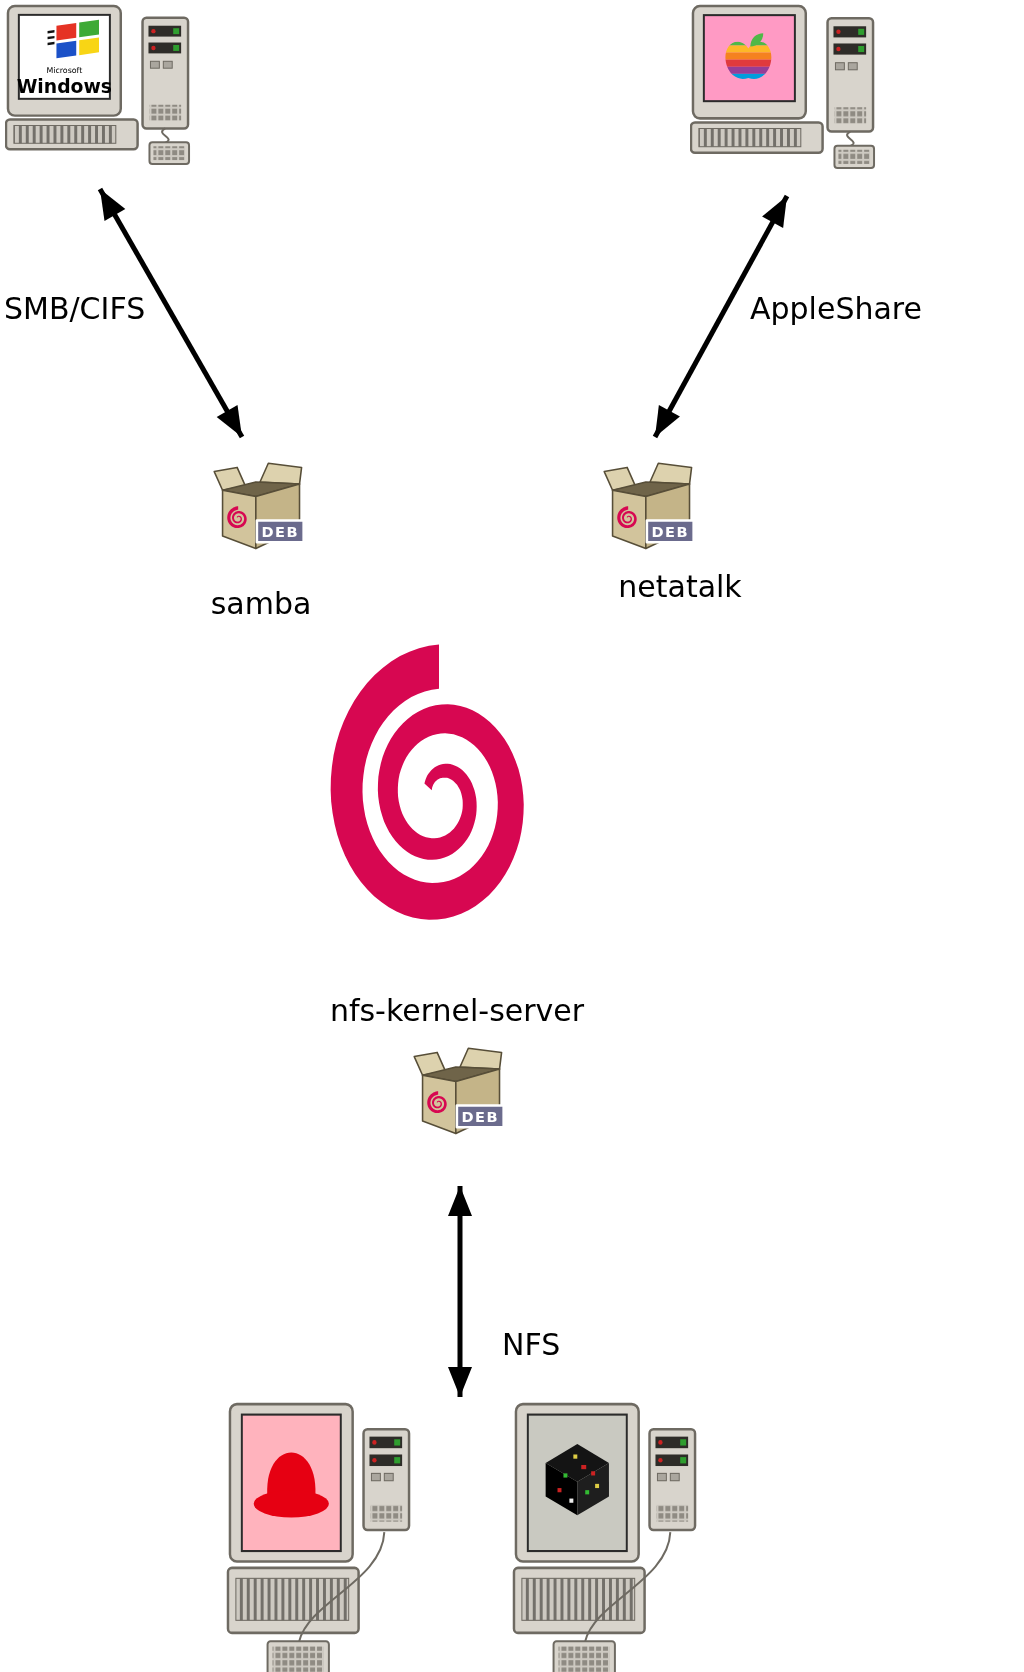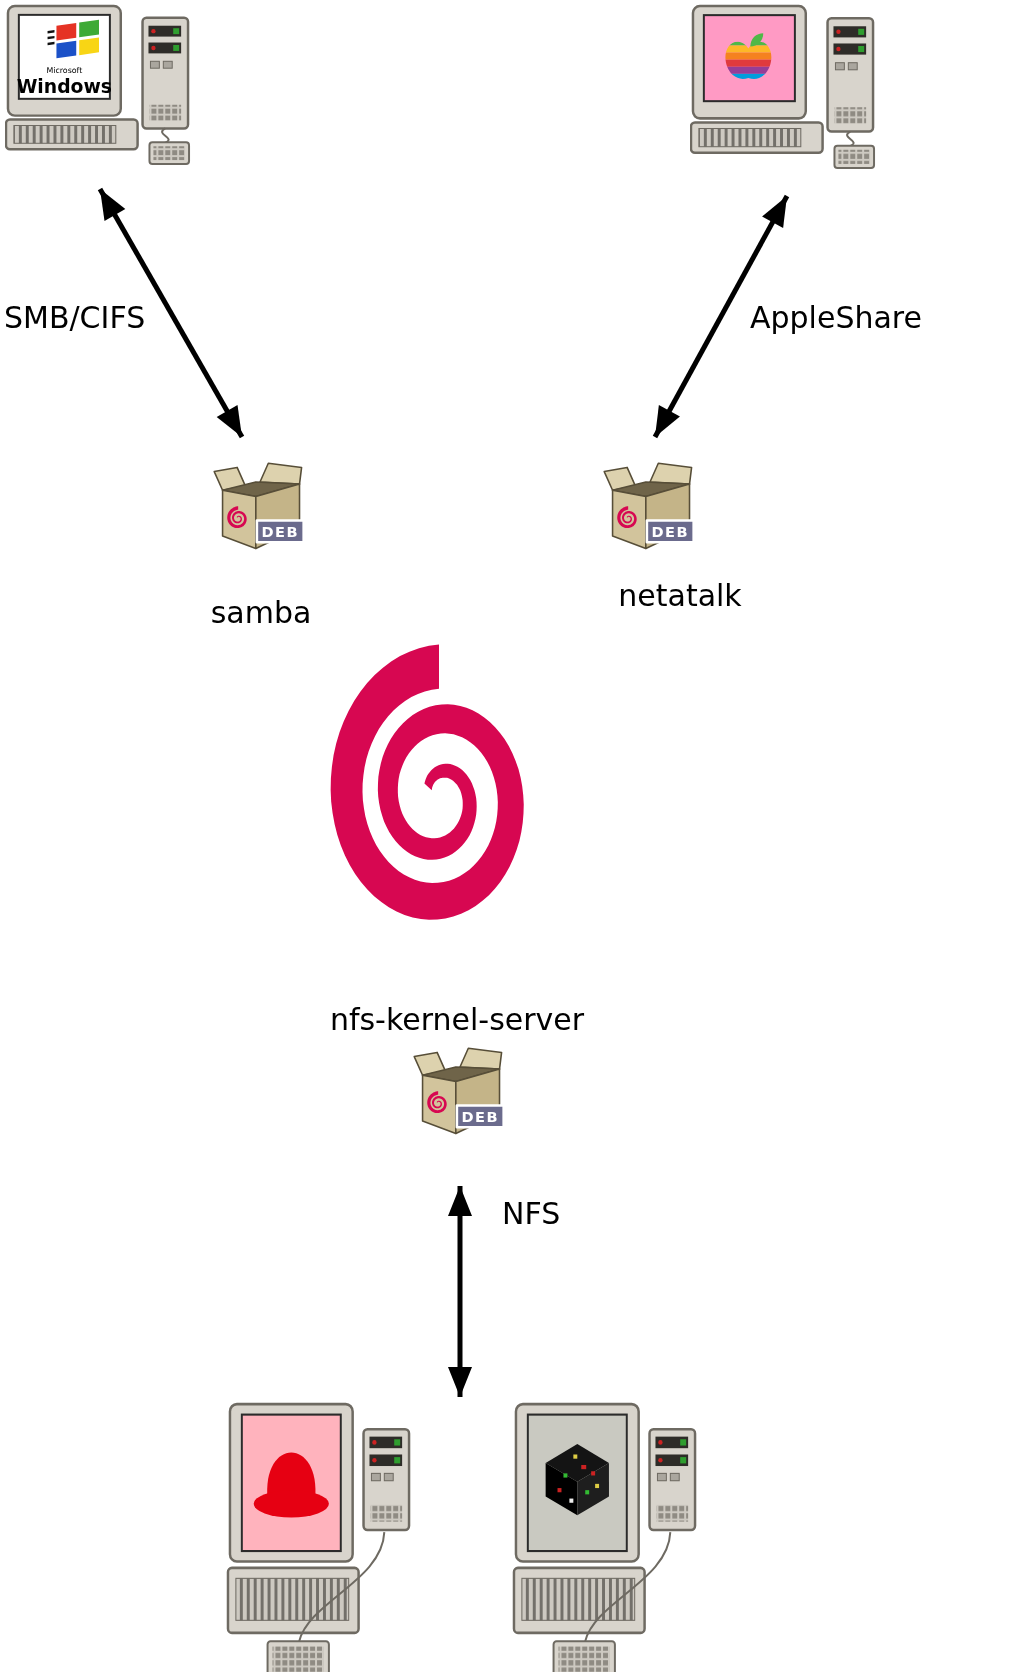--- a/index.html
+++ b/index.html
@@ -10,21 +10,20 @@
     font-family:"DejaVu Sans",sans-serif;
     overflow:hidden;
   }
   .abs{position:absolute}
   .label{
     position:absolute;
     font-size:30px;
     color:#000;
     white-space:nowrap;
     line-height:1.1;
-    margin-top:9px;
   }
   .centered{transform:translateX(-50%)}
   svg{display:block}
   text{font-family:"DejaVu Sans",sans-serif}
   .arrows{position:absolute;left:0;top:0;pointer-events:none}
 </style>
 </head>
 <body>
 
 <svg width="0" height="0" style="position:absolute" aria-hidden="true">
@@ -185,21 +184,21 @@
       <polygon points="46,34 88,22 88,64 46,84" style="fill:var(--box-tan-dark);stroke:var(--box-outline)" stroke-width="1.5"></polygon>
       <path class="swirl-path" transform="translate(16.5,42.5) scale(0.125)" style="fill:var(--debian-red)" d="M100.0,7.0L92.2,7.8L84.5,9.3L77.1,11.4L69.8,14.1L62.9,17.4L56.3,21.3L50.1,25.6L44.3,30.5L39.0,35.8L34.2,41.5L29.9,47.6L26.1,53.9L22.9,60.5L20.3,67.4L18.3,74.4L17.0,81.4L16.2,88.6L16.0,95.7L16.4,102.8L17.5,109.8L19.1,116.6L21.2,123.2L23.9,129.6L27.1,135.7L30.8,141.5L35.0,146.9L39.5,151.9L44.5,156.4L49.7,160.5L55.3,164.1L61.1,167.3L67.1,169.8L73.3,171.9L79.6,173.4L86.0,174.4L92.3,174.8L98.7,174.7L105.0,174.1L111.1,172.9L117.1,171.2L122.9,169.0L128.4,166.4L133.7,163.3L138.7,159.9L143.3,156.0L147.5,151.8L151.3,147.3L154.7,142.5L157.7,137.4L160.2,132.2L162.3,126.8L163.8,121.3L164.9,115.7L165.5,110.1L165.7,104.5L165.3,99.0L164.5,93.5L163.3,88.2L161.6,83.0L159.4,78.1L156.9,73.3L154.1,68.9L150.8,64.7L147.3,60.9L143.5,57.4L139.4,54.2L135.1,51.5L130.6,49.1L126.0,47.1L121.3,45.6L116.5,44.5L111.6,43.8L106.8,43.5L102.0,43.6L97.3,44.1L92.6,45.0L88.1,46.3L83.8,48.0L79.6,50.0L75.7,52.4L72.1,55.0L68.7,57.9L65.5,61.1L62.7,64.5L60.3,68.0L58.1,71.8L56.3,75.6L54.9,79.6L53.8,83.7L53.0,87.7L52.7,91.8L52.6,95.9L52.9,99.9L53.6,103.8L54.6,107.7L55.9,111.3L57.4,114.9L59.3,118.2L61.4,121.3L63.8,124.2L66.3,126.9L69.1,129.3L72.0,131.4L75.0,133.3L78.2,134.9L81.4,136.1L84.7,137.1L88.0,137.8L91.4,138.2L94.7,138.3L98.0,138.1L101.2,137.6L104.3,136.9L107.3,135.9L110.2,134.7L112.9,133.3L115.4,131.6L117.8,129.8L119.9,127.8L121.9,125.6L123.6,123.4L125.1,121.0L126.4,118.5L127.4,115.9L128.2,113.4L128.8,110.8L129.1,108.2L129.2,105.6L129.1,103.0L128.8,100.6L128.2,98.2L127.5,95.9L126.5,93.7L125.5,91.6L124.2,89.7L122.8,87.9L121.3,86.3L119.7,84.9L118.0,83.6L116.2,82.5L114.3,81.6L112.5,80.9L110.6,80.3L108.7,79.9L106.8,79.8L105.0,79.7L103.1,79.9L101.4,80.2L99.7,80.6L98.1,81.2L96.7,81.9L95.3,82.7L94.0,83.7L92.9,84.7L91.8,85.8L90.9,86.9L90.2,88.1L89.6,89.3L89.1,90.6L88.7,91.8L94.4,95.9L94.5,95.2L94.6,94.5L94.9,93.8L95.2,93.1L95.6,92.4L96.1,91.7L96.7,91.0L97.4,90.4L98.1,89.9L99.0,89.4L99.8,89.0L100.8,88.6L101.8,88.4L102.9,88.2L104.0,88.2L105.1,88.2L106.3,88.3L107.4,88.6L108.6,89.0L109.7,89.5L110.9,90.1L111.9,90.8L113.0,91.7L114.0,92.6L114.9,93.7L115.7,94.8L116.5,96.1L117.1,97.4L117.6,98.9L118.0,100.4L118.3,101.9L118.4,103.5L118.4,105.2L118.3,106.8L118.0,108.5L117.5,110.2L116.9,111.8L116.1,113.4L115.2,115.0L114.1,116.5L112.9,117.9L111.5,119.3L110.0,120.5L108.4,121.6L106.6,122.6L104.8,123.4L102.8,124.1L100.8,124.7L98.7,125.0L96.5,125.2L94.3,125.1L92.1,124.9L89.9,124.5L87.7,123.9L85.5,123.1L83.4,122.1L81.4,120.9L79.4,119.5L77.5,117.9L75.8,116.2L74.2,114.2L72.8,112.2L71.5,110.0L70.4,107.6L69.5,105.1L68.8,102.6L68.3,99.9L68.1,97.2L68.1,94.5L68.3,91.7L68.7,89.0L69.4,86.2L70.4,83.5L71.6,80.9L73.0,78.3L74.7,75.8L76.6,73.5L78.7,71.3L81.0,69.3L83.4,67.5L86.1,65.9L88.9,64.5L91.9,63.3L94.9,62.4L98.1,61.7L101.4,61.3L104.7,61.2L108.0,61.4L111.3,61.8L114.6,62.6L117.9,63.6L121.1,65.0L124.2,66.6L127.2,68.4L130.0,70.6L132.7,73.0L135.1,75.6L137.4,78.5L139.4,81.6L141.1,84.8L142.6,88.2L143.8,91.8L144.7,95.5L145.3,99.3L145.6,103.1L145.5,107.0L145.1,110.9L144.4,114.8L143.3,118.7L141.9,122.4L140.2,126.1L138.2,129.6L135.8,133.0L133.1,136.1L130.2,139.1L127.0,141.8L123.5,144.3L119.9,146.4L116.0,148.3L112.0,149.8L107.8,151.0L103.5,151.9L99.1,152.3L94.6,152.4L90.2,152.2L85.7,151.5L81.3,150.5L76.9,149.0L72.7,147.2L68.6,145.1L64.7,142.5L60.9,139.7L57.5,136.5L54.2,133.0L51.3,129.2L48.7,125.1L46.4,120.9L44.5,116.4L42.9,111.7L41.8,106.9L41.0,102.0L40.7,97.0L40.8,91.9L41.4,86.9L42.3,81.9L43.7,76.9L45.5,72.1L47.8,67.4L50.4,62.9L53.4,58.6L56.8,54.6L60.6,50.8L64.7,47.3L69.1,44.2L73.7,41.5L78.6,39.1L83.7,37.2L89.0,35.7L94.5,34.6L100.0,34.0Z"></path>
       <g>
         <rect x="47" y="57" width="45" height="21" style="fill:var(--badge-blue)" stroke="#ffffff" stroke-width="2.5"></rect>
         <text x="69.5" y="73" text-anchor="middle" font-size="14" font-weight="bold" fill="#ffffff" letter-spacing="1.5">DEB</text>
       </g>
     </g>
   </svg>
 </div>
 
-<div class="label" style="left:502px;top:1188px">NFS</div>
+<div class="label" style="left:502px;top:1328px">NFS</div>
 
 <div class="abs" style="left:226px;top:1402px;width:188px;height:275px">
   <svg viewBox="0 0 190 262" width="100%" height="100%" preserveAspectRatio="none">
     <g>
       <rect x="4" y="2" width="124" height="150" rx="7" style="fill:var(--bezel-gray);stroke:var(--bezel-border)" stroke-width="2.5"></rect>
       <rect x="16" y="12" width="100" height="130" style="fill:var(--screen-rose)" stroke="#2b2b2b" stroke-width="2"></rect>
       <g transform="translate(66,85)">
         <path d="M-24,8 C -30,-52 30,-52 24,8 Z" style="fill:var(--hat-red)"></path>
         <ellipse cx="0" cy="12" rx="38" ry="13" style="fill:var(--hat-red)"></ellipse>
       </g>

